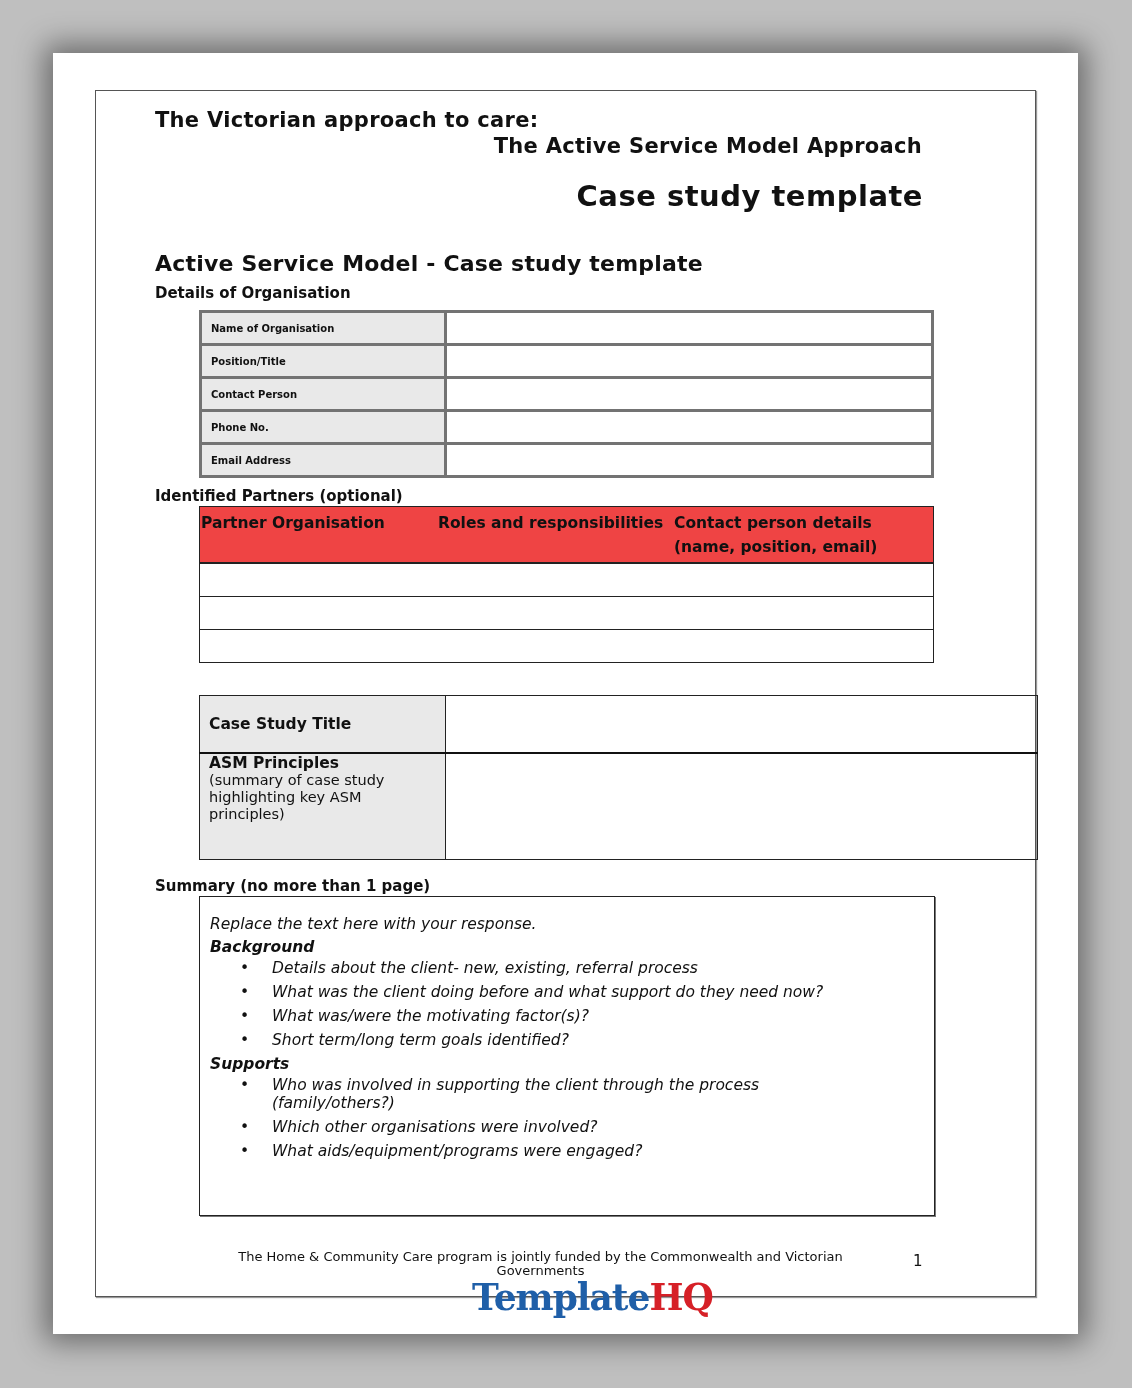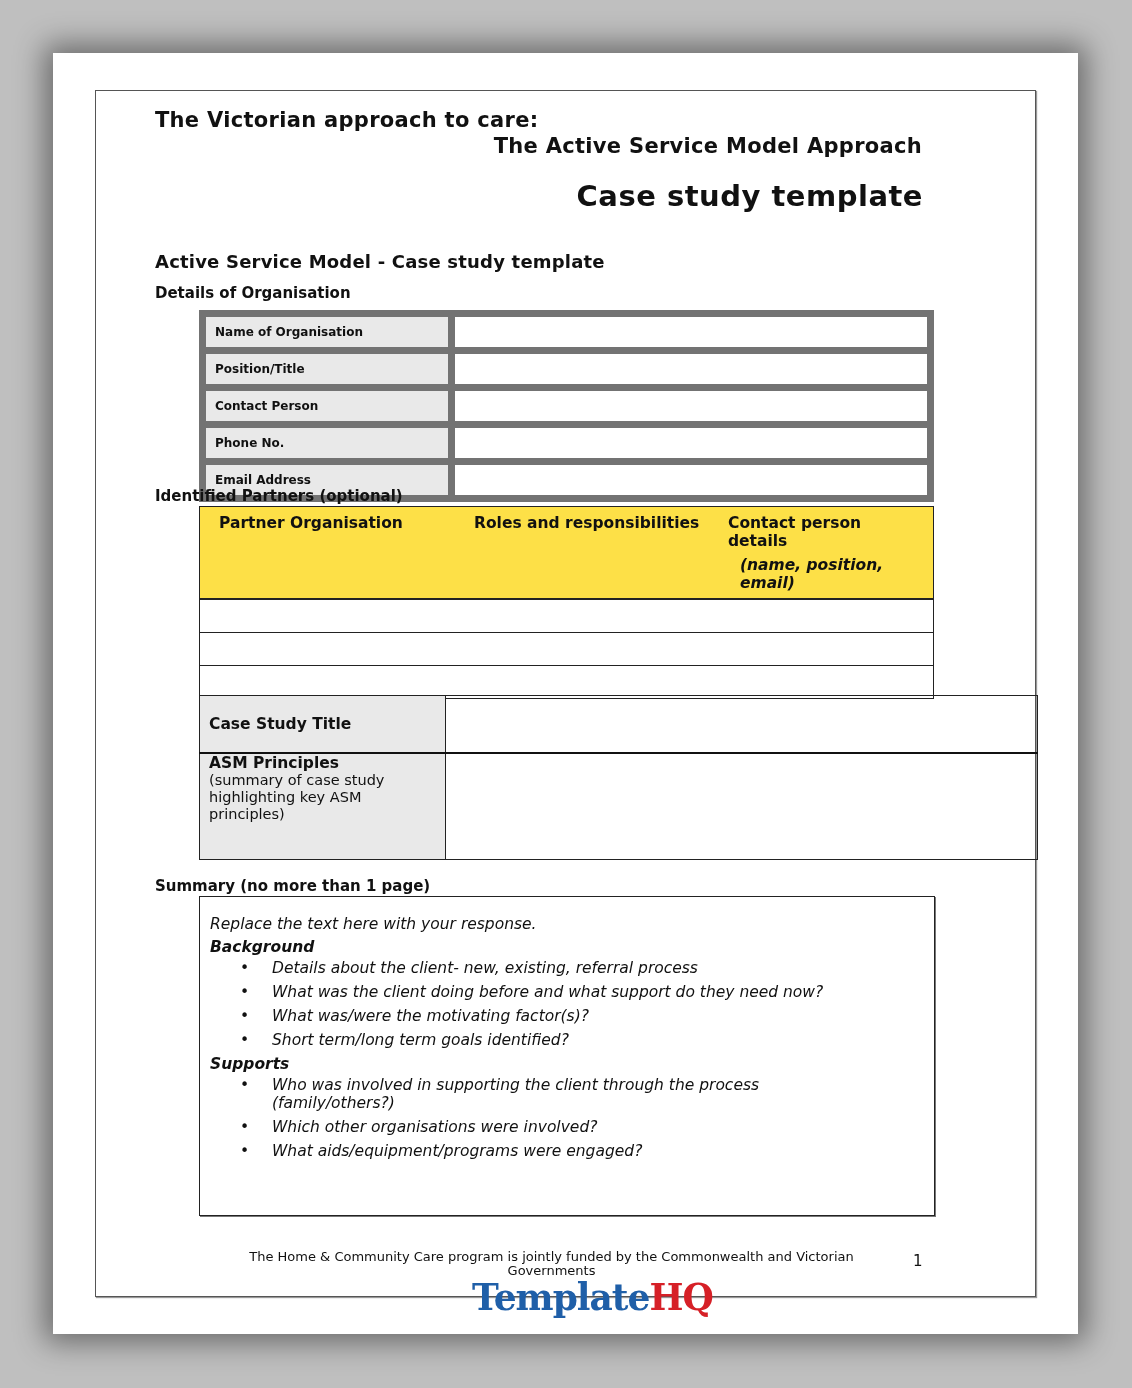--- a/index.html
+++ b/index.html
@@ -15,33 +15,33 @@
       box-shadow: 0 0 28px 8px rgba(0,0,0,0.45);
     }
     .frame {
       position: absolute; left: 42px; top: 37px; width: 939px; height: 1205px;
       border: 1px solid #555;
       box-shadow: 1px 1px 1px #999;
     }
     .t1 { position: absolute; left: 155px; top: 108px; font-size: 21px; font-weight: bold; letter-spacing: 0.3px; }
     .t2 { position: absolute; right: 210px; top: 134px; font-size: 21px; font-weight: bold; letter-spacing: 0.3px; }
     .t3 { position: absolute; right: 209px; top: 179px; font-size: 29px; font-weight: bold; letter-spacing: 0.5px; }
-    .h2 { position: absolute; left: 155px; top: 251px; font-size: 18px; font-weight: bold; letter-spacing: 0.2px; }
+    .h2 { position: absolute; left: 155px; top: 251px; font-size: 22px; font-weight: bold; letter-spacing: 0.2px; }
     .sect { position: absolute; left: 155px; font-size: 15px; font-weight: bold; }
     table { border-collapse: collapse; position: absolute; }
     .org { left: 146px; top: 257px; width: 735px; }
-    .org td { border: 7px solid #737373; height: 30px; padding: 0 9px; font-size: 12px; font-weight: bold; }
+    .org td { border: 3px solid #737373; height: 30px; padding: 0 9px; font-size: 10px; font-weight: bold; }
     .org td.lab { background: #e9e9e9; width: 224px; }
     .org td.val { background: #fff; }
     .partners { left: 146px; top: 452px; width: 735px; }
-    .partners th { background: #fde047; text-align: left; vertical-align: top; font-size: 15.5px; font-weight: bold; padding: 7px 9px 6px 19px; border-top: 1px solid #222; border-bottom: 2px solid #222; }
+    .partners th { background: #ef4444; text-align: left; vertical-align: top; font-size: 15.5px; font-weight: bold; padding: 7px 9px 6px 1px; border-top: 1px solid #222; border-bottom: 2px solid #222; }
     .partners th:first-child { border-left: 1px solid #222; width: 227px; }
     .partners th:nth-child(2) { width: 226px; }
     .partners th:last-child { border-right: 1px solid #222; }
-    .partners th .sub { display: block; font-style: italic; margin-top: 6px; margin-left: 12px; }
+    .partners th .sub { display: block; margin-top: 6px; }
     .partners td { border: 1px solid #222; height: 30px; }
     .cs { left: 146px; top: 641px; width: 839px; }
     .cs td { border: 1px solid #222; vertical-align: top; }
     .cs td.lab { background: #e9e9e9; width: 227px; padding: 0 9px; font-size: 15.5px; font-weight: bold; }
     .cs tr.r1 td { height: 54px; border-bottom: 2px solid #111; vertical-align: middle; }
     .cs tr.r2 td { height: 103px; }
     .cs tr.r2 td.lab { height: 83px; }
     .cs .small { display: block; font-weight: normal; font-size: 14.5px; line-height: 17px; }
     .summary {
       position: absolute; left: 146px; top: 842px; width: 714px; height: 302px;
@@ -155,18 +155,18 @@
     <li><span class="bul">•</span><span>Short term/long term goals identified?</span></li>
   </ul>
   <div class="bh" style="margin-top:0">Supports</div>
   <ul>
     <li><span class="bul">•</span><span style="display:inline-block;width:560px;">Who was involved in supporting the client through the process (family/others?)</span></li>
     <li><span class="bul">•</span><span>Which other organisations were involved?</span></li>
     <li><span class="bul">•</span><span>What aids/equipment/programs were engaged?</span></li>
   </ul>
 </div>
 
-<div class="footer-text" style="left:214px;top:1250px;">The Home &amp; Community Care program is jointly funded by the Commonwealth and Victorian Governments</div>
+<div class="footer-text" style="left:203px;top:1250px;">The Home &amp; Community Care program is jointly funded by the Commonwealth and Victorian Governments</div>
 <div class="page-num" style="left:913px;top:1252px;">1</div>
 
 <div class="logo" style="left:472px;top:1276px;">
   <span class="a">Template</span><span class="b">HQ</span>
 </div>
 
 </body></html>

